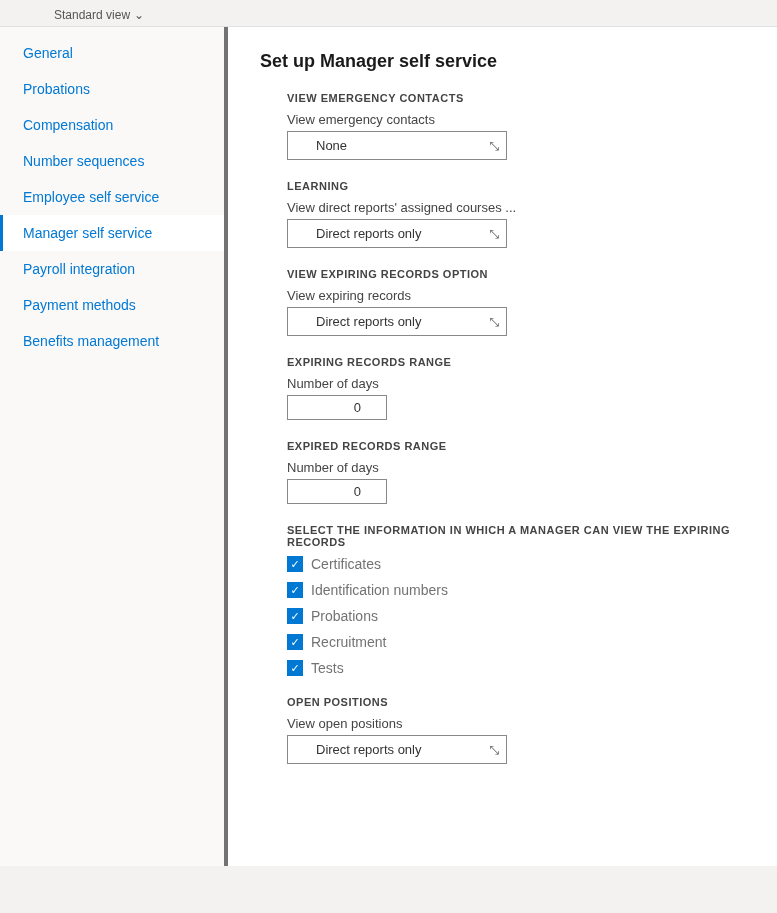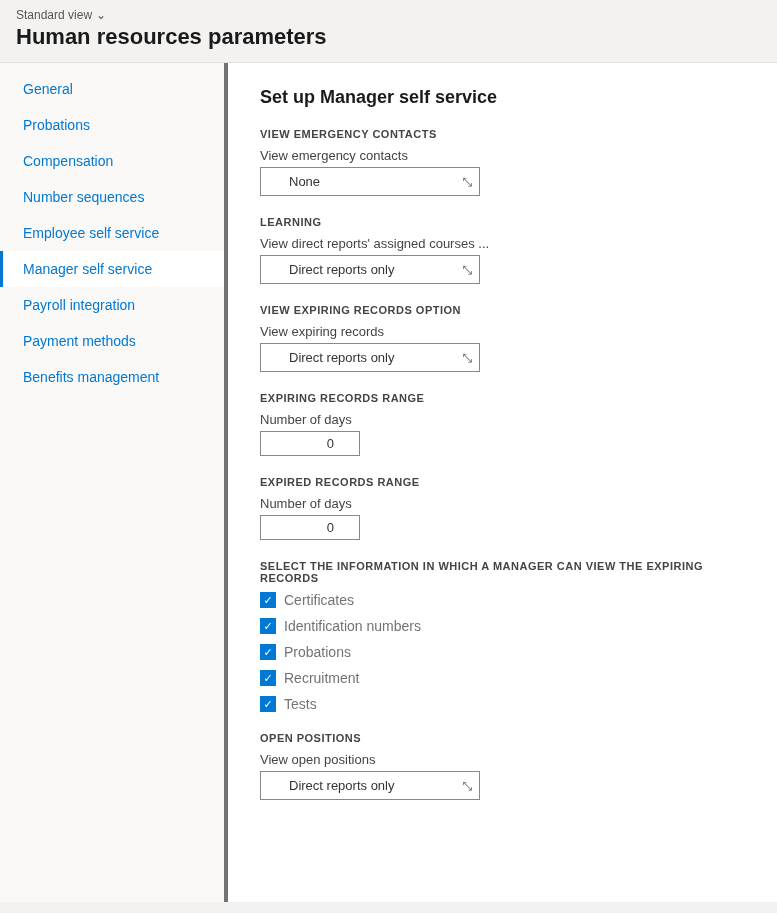--- a/index.html
+++ b/index.html
@@ -15,20 +15,21 @@
       background: #f3f2f1;
       padding: 8px 16px 4px 16px;
     }
     .standard-view {
       font-size: 12px;
       color: #555;
       cursor: pointer;
       display: flex;
       align-items: center;
       gap: 4px;
+      margin-left: 38px;
     }
     .page-title {
       font-size: 22px;
       font-weight: 600;
       color: #1a1a1a;
       padding: 2px 0 8px 0;
     }
     .main-layout {
       display: flex;
       background: #fff;
@@ -61,20 +62,21 @@
       overflow-y: auto;
     }
     .section-title {
       font-size: 18px;
       font-weight: 600;
       color: #1a1a1a;
       margin-bottom: 20px;
     }
     .field-group {
       margin-bottom: 20px;
+      margin-left: 27px;
     }
     .field-label-upper {
       font-size: 11px;
       font-weight: 700;
       text-transform: uppercase;
       letter-spacing: 0.5px;
       color: #444;
       margin-bottom: 8px;
     }
     .field-label {
@@ -158,21 +160,20 @@
     }
   </style>
 </head>
 <body>
 
 <div class="header-bar">
   <div class="standard-view">
     <span>Standard view</span>
     <span>⌄</span>
   </div>
-  <div class="page-title">Human resources parameters</div>
 </div>
 
 <div class="main-layout">
   <div class="sidebar">
 
   <div class="sidebar-item">General</div>
       <div class="sidebar-item">Probations</div>
       <div class="sidebar-item">Compensation</div>
       <div class="sidebar-item">Number sequences</div>
       <div class="sidebar-item">Employee self service</div>

